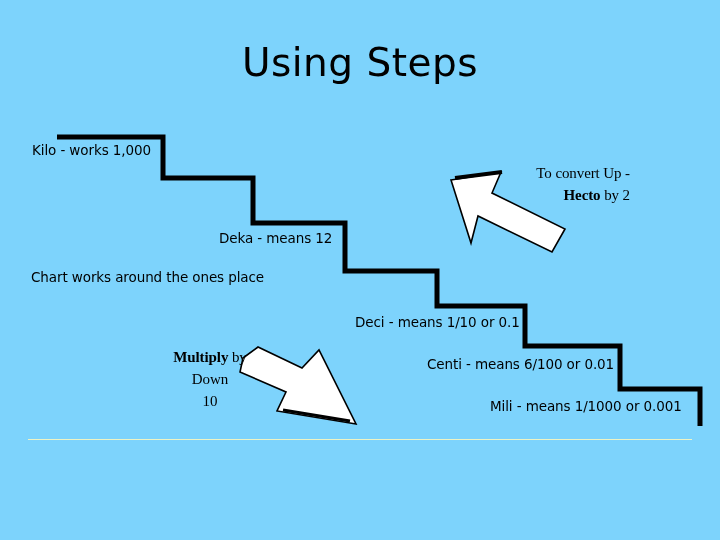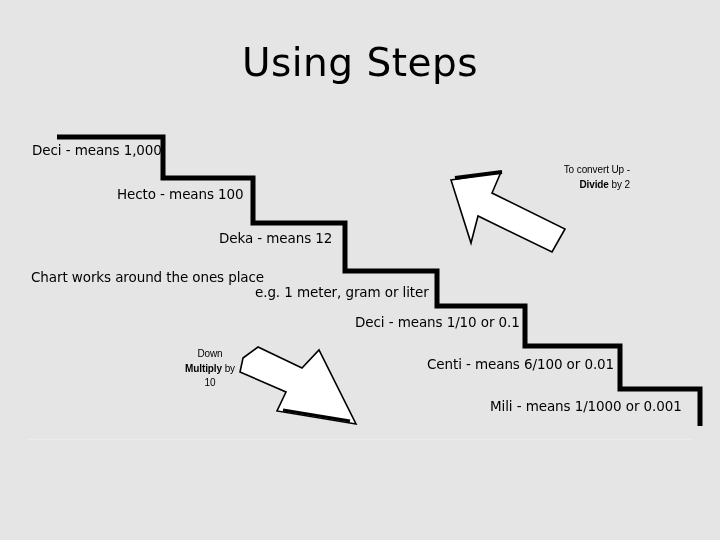--- a/index.html
+++ b/index.html
@@ -4,21 +4,21 @@
 <style>
   html, body {
     margin: 0;
     padding: 0;
     background: #ffffff;
   }
   #slide {
     position: relative;
     width: 720px;
     height: 540px;
-    background: #e5e5e5;
+    background: #7dd3fc;
     overflow: hidden;
     font-family: "DejaVu Sans", sans-serif;
   }
   #slide-title {
     position: absolute;
     left: 0;
     top: 42px;
     width: 720px;
     text-align: center;
     font-family: "DejaVu Sans", sans-serif;
@@ -40,22 +40,22 @@
     font-family: "DejaVu Sans", sans-serif;
     font-size: 13.5px;
     font-weight: 500;
     color: #000000;
     white-space: nowrap;
     line-height: 1.15;
     letter-spacing: -0.1px;
   }
   .callout {
     position: absolute;
-    font-family: Liberation Sans, sans-serif;
-    font-size: 10px;
+    font-family: Liberation Serif, serif;
+    font-size: 15px;
     color: #000000;
     white-space: nowrap;
     line-height: 1.45;
     letter-spacing: -0.1px;
   }
   .callout .strong { font-weight: 700; }
   #callout-up { text-align: right; }
   #callout-down { text-align: center; }
   #footer-rule {
     position: absolute;
@@ -81,41 +81,39 @@
       <polygon points="451,180 501,172 492,193 565,229 552,252 478,216 471,243" fill="#ffffff" stroke="#000000" stroke-width="1.6" stroke-linejoin="miter"></polygon>
       <line x1="455" y1="178" x2="502" y2="172" stroke="#000000" stroke-width="4"></line>
     </g>
 
     <g>
       <polygon points="243,358 258,347 302,368 319,350 356,424 277,411 286,392 240,372" fill="#ffffff" stroke="#000000" stroke-width="1.6" stroke-linejoin="miter"></polygon>
       <line x1="283" y1="410" x2="350" y2="421" stroke="#000000" stroke-width="3"></line>
     </g>
   </svg>
 
-  <div class="step-label" style="left:32px; top:143px;">Deci - means 1,000</div>
+  <div class="step-label" style="left:32px; top:143px;">Kilo - works 1,000</div>
 
-  <div class="step-label" style="left:117px; top:187px;">Hecto - means 100</div>
 
   <div class="step-label" style="left:219px; top:231px;">Deka - means 12</div>
 
   <div class="step-label" style="left:31px; top:270px;">Chart works around the ones place</div>
 
-  <div class="step-label" style="left:255px; top:285px;">e.g. 1 meter, gram or liter</div>
 
   <div class="step-label" style="left:355px; top:315px;">Deci - means 1/10 or 0.1</div>
 
   <div class="step-label" style="left:427px; top:357px;">Centi - means 6/100 or 0.01</div>
 
   <div class="step-label" style="left:490px; top:399px;">Mili - means 1/1000 or 0.001</div>
 
   <div class="callout" id="callout-up" style="left:455px; top:163px; width:175px;">
     <div>To convert Up -</div>
-    <div><span class="strong">Divide</span><span> by 2</span></div>
+    <div><span class="strong">Hecto</span><span> by 2</span></div>
   </div>
 
   <div class="callout" id="callout-down" style="left:160px; top:347px; width:100px;">
+    <div><span class="strong">Multiply</span><span> by</span></div>
     <div>Down</div>
-    <div><span class="strong">Multiply</span><span> by</span></div>
     <div>10</div>
   </div>
 
   <div id="footer-rule"></div>
 </div>
 
 </body></html>

